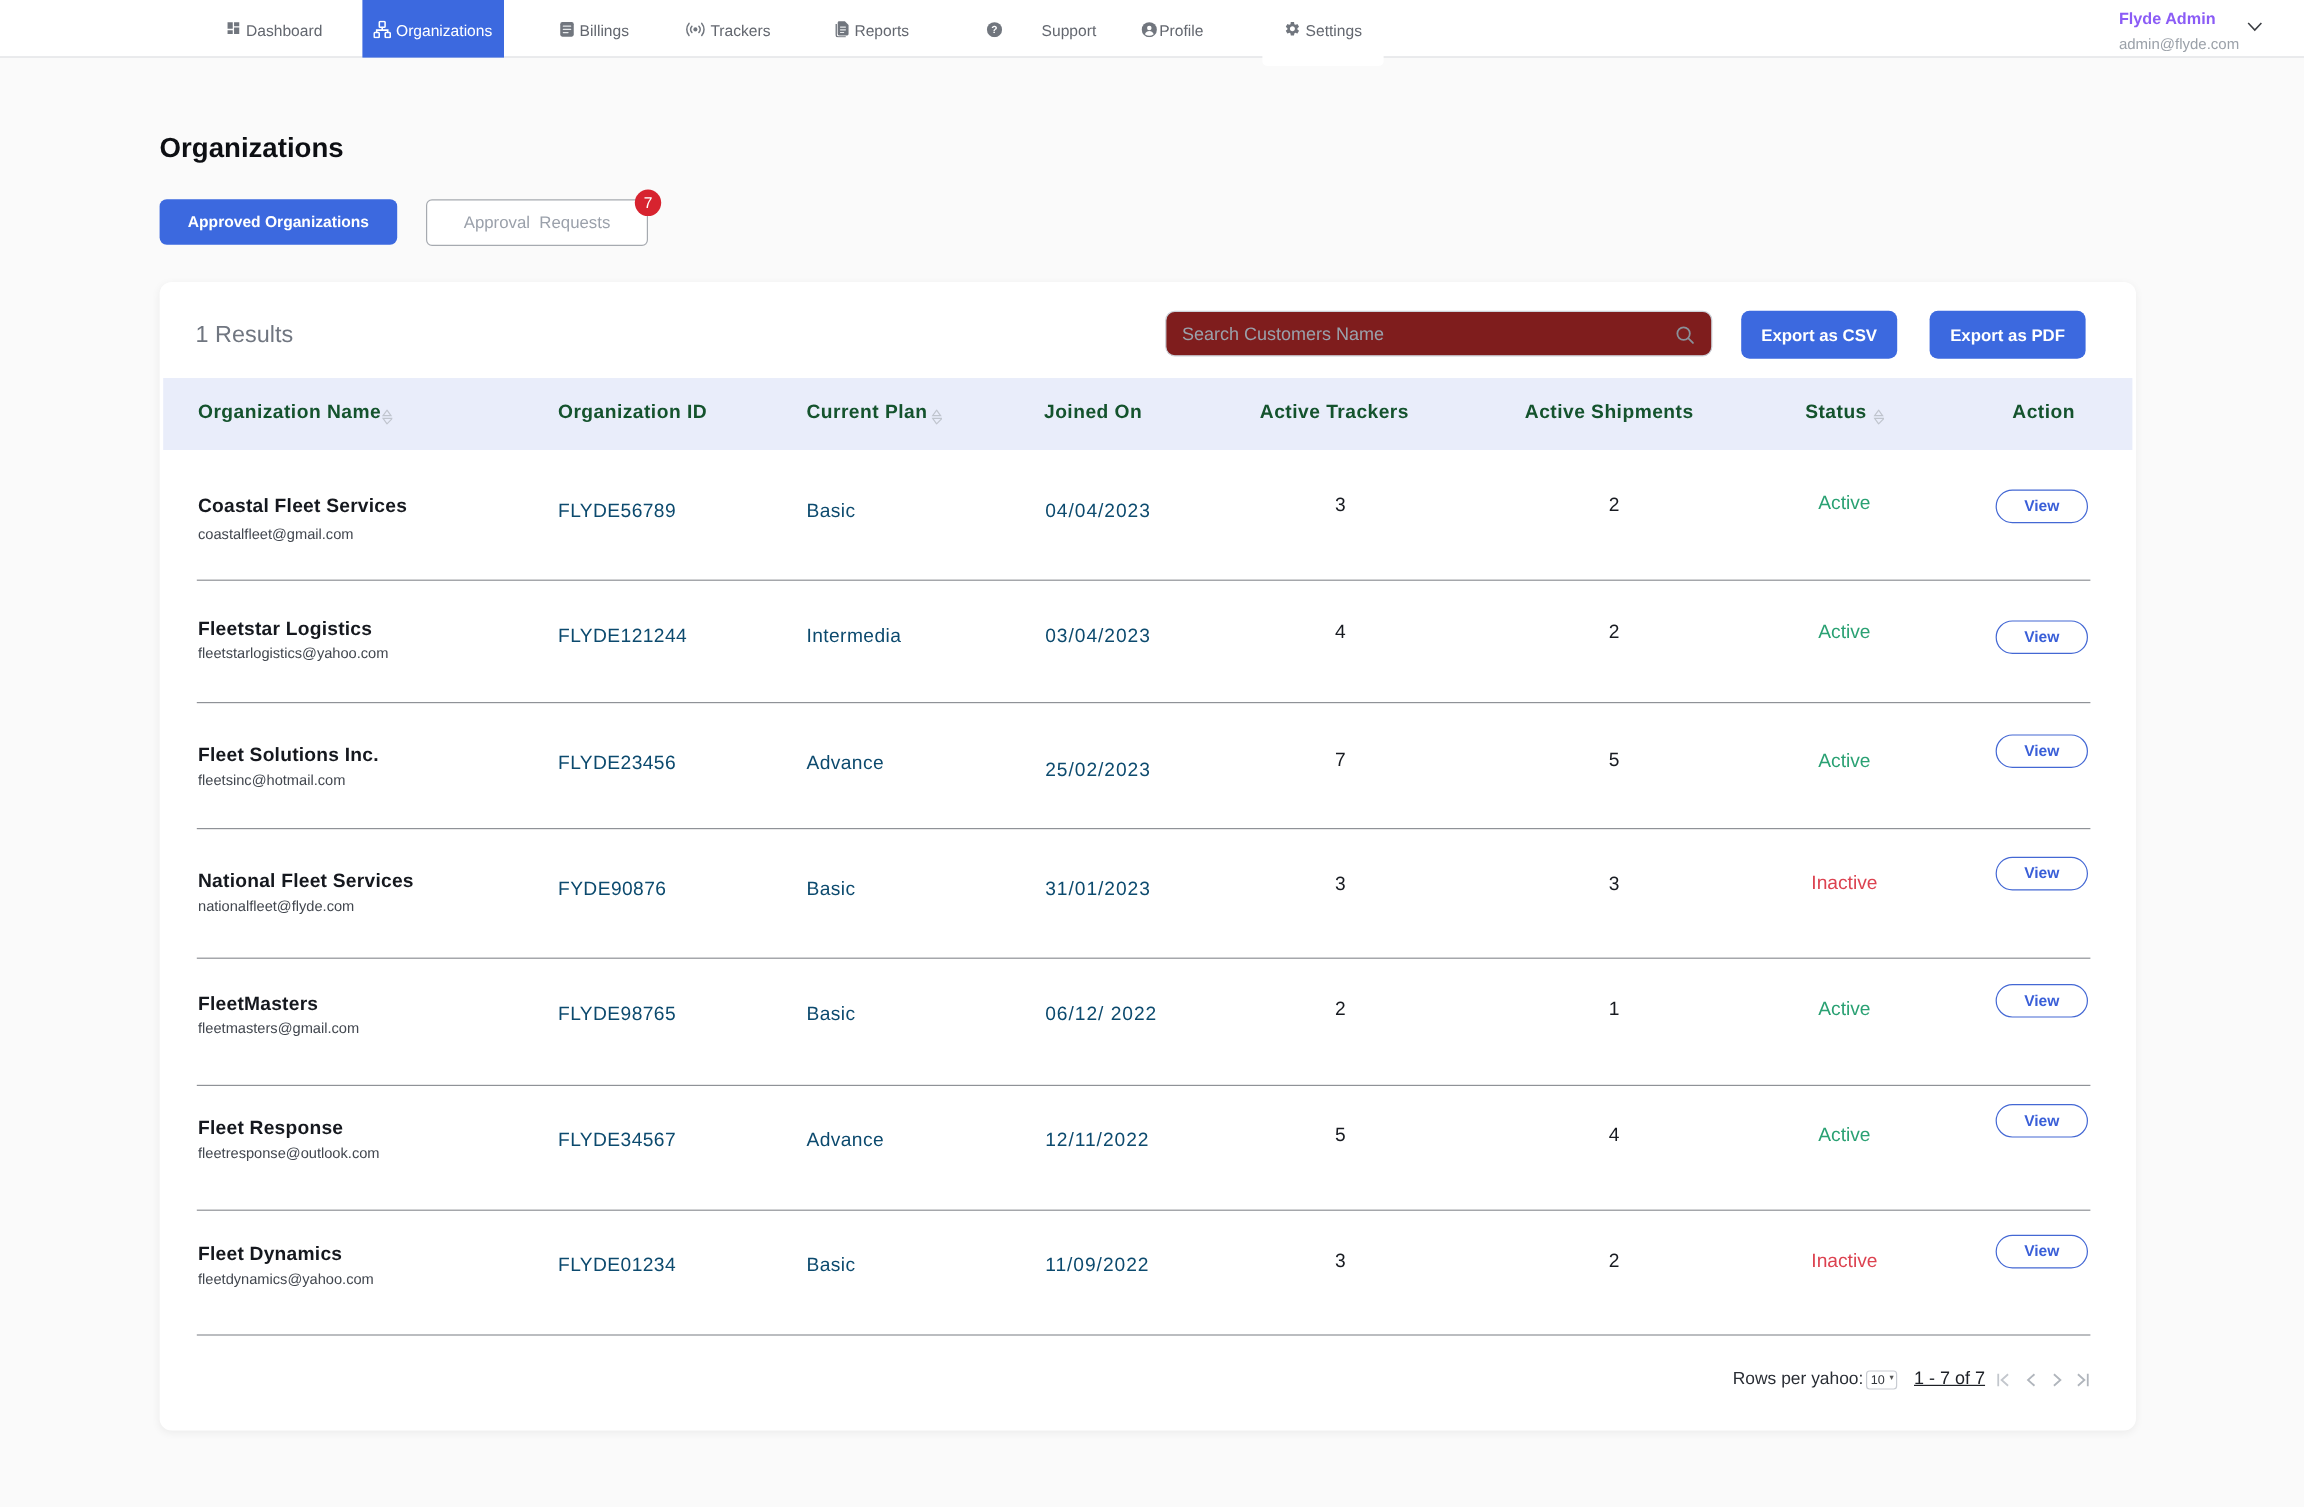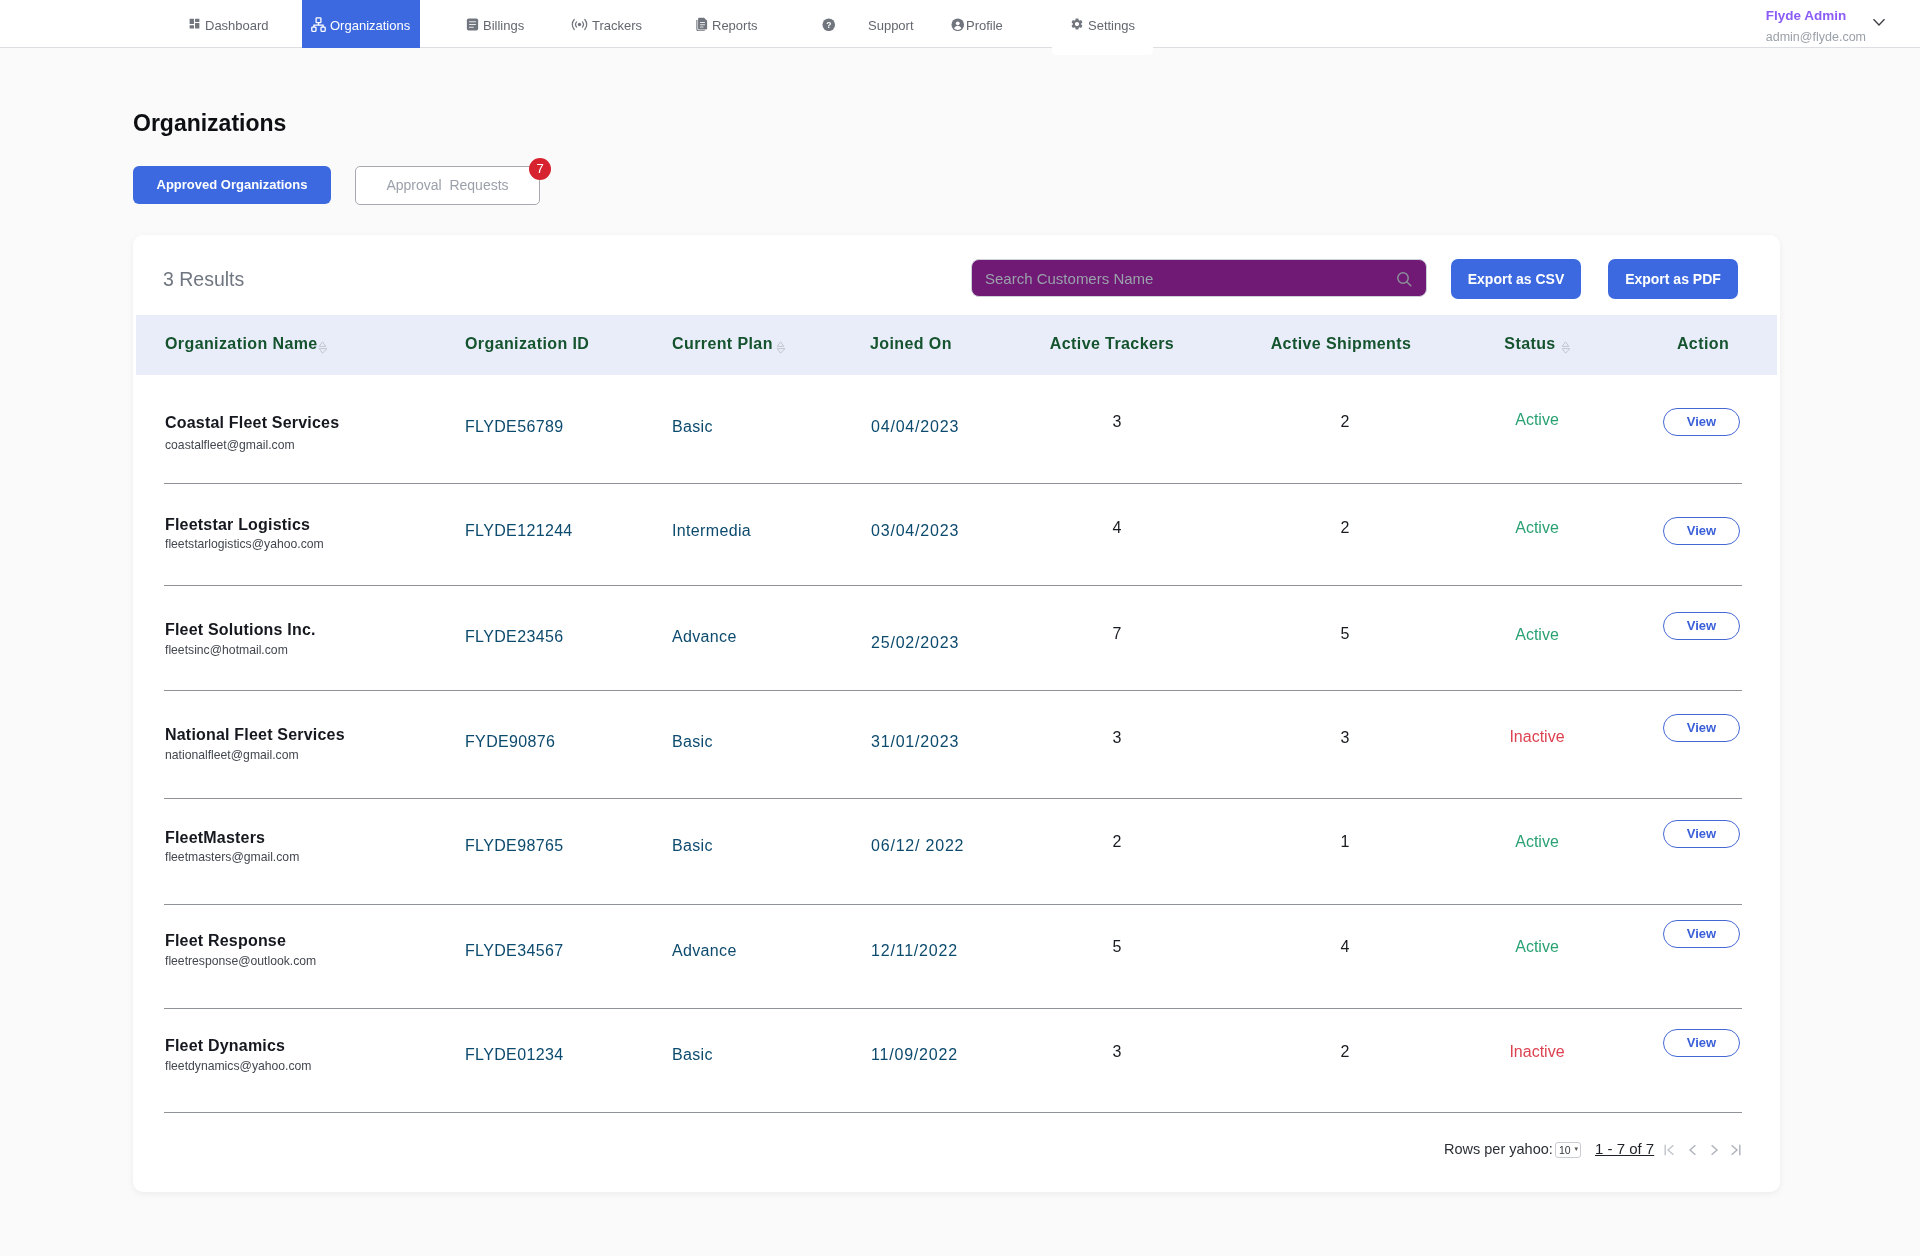--- a/index.html
+++ b/index.html
@@ -14,21 +14,21 @@
 #user .n { font-size:13.5px; font-weight:bold; color:#8b5cf6; line-height:15px; }
 #user .e { font-size:12.5px; color:#9ba1a9; line-height:15px; margin-top:7px; }
 
 #h1 { position:absolute; left:133px; top:110px; font-size:23px; font-weight:bold; color:#0d0f13; }
 #btn1 { position:absolute; left:133px; top:166px; width:198px; height:38px; background:#3c69df; border-radius:6px; color:#fff; font-size:13px; font-weight:bold; text-align:center; line-height:38px; }
 #btn2 { position:absolute; left:355px; top:166px; width:185px; height:39px; background:#fff; border:1px solid #a6aab0; border-radius:5px; color:#9ba1ab; font-size:14px; text-align:center; line-height:37px; white-space:pre; }
 #badge { position:absolute; left:529px; top:158px; width:22px; height:22px; background:#d7232f; border-radius:50%; color:#fff; font-size:13px; text-align:center; line-height:22px; }
 
 #card { position:absolute; left:133px; top:235px; width:1647px; height:957px; background:#ffffff; border-radius:10px; box-shadow:0 2px 7px rgba(0,0,0,0.06); }
 #results { position:absolute; left:30px; top:33px; font-size:19.5px; line-height:22px; color:#707680; }
-#search { position:absolute; left:838px; top:24px; width:456px; height:38px; border:1px solid #ccd1d8; border-radius:8px; background:#701a75; }
+#search { position:absolute; left:838px; top:24px; width:456px; height:38px; border:1px solid #ccd1d8; border-radius:8px; background:#7f1d1d; }
 #search .ph { position:absolute; left:13px; top:10px; font-size:15px; color:#9aa1ab; }
 .expbtn { position:absolute; top:24px; width:130px; height:40px; background:#3c69df; border-radius:7px; color:#fff; font-size:14px; font-weight:bold; text-align:center; line-height:40px; }
 #hdr { position:absolute; left:3px; top:80px; width:1641px; height:60px; background:#e9edfa; }
 .hc { position:absolute; top:20px; font-size:16px; font-weight:bold; color:#14532d; white-space:nowrap; line-height:18px; letter-spacing:0.4px; }
 
 .row { position:absolute; left:0; width:1647px; }
 .nm { position:absolute; left:32px; font-size:16px; font-weight:bold; color:#15181e; white-space:nowrap; line-height:18px; letter-spacing:0.2px; }
 .em { position:absolute; left:32px; font-size:12.2px; color:#42474f; white-space:nowrap; line-height:15px; }
 .cell { position:absolute; font-size:16px; letter-spacing:0.35px; color:#0c4a6e; white-space:nowrap; line-height:18px; }
 .num { position:absolute; font-size:16px; color:#181b21; width:60px; text-align:center; line-height:18px; }
@@ -94,21 +94,21 @@
     <svg style="position:absolute;right:34px;top:18px" width="14" height="9" viewBox="0 0 14 9" fill="none" stroke="#3a3d42" stroke-width="1.3">
       <path d="M1.5 1.2 7 7l5.5-5.8"></path>
     </svg>
     <div id="settab"></div>
   </div>
 <div id="h1">Organizations</div>
 <div id="btn1">Approved Organizations</div>
 <div id="btn2">Approval  Requests</div>
 <div id="badge">7</div>
 <div id="card">
-  <div id="results">3 Results</div>
+  <div id="results">1 Results</div>
   <div id="search">
       <span class="ph">Search Customers Name</span>
       <svg style="position:absolute;right:13px;top:10px" width="18" height="18" viewBox="0 0 18 18" fill="none" stroke="#8a9099" stroke-width="1.5">
         <circle cx="8" cy="8" r="5.2"></circle>
         <path d="M12 12l3.8 3.8" stroke-linecap="round"></path>
       </svg>
     </div>
   <div class="expbtn" style="left:1318px;">Export as CSV</div>
   <div class="expbtn" style="left:1475px;">Export as PDF</div>
   <div id="hdr">
@@ -165,21 +165,21 @@
         <div class="cell" style="left:539px;top:43px;">Advance</div>
         <div class="cell" style="letter-spacing:0.8px;left:738px;top:49px;">25/02/2023</div>
         <div class="num" style="left:954px;top:40px;">7</div>
         <div class="num" style="left:1182px;top:40px;">5</div>
         <div class="st act" style="left:1344px;top:41px;">Active</div>
         <div class="view" style="top:27px;">View</div>
       </div>
       <div class="sep" style="top:455px;"></div>
       <div class="row" style="top:455px;height:108px;">
         <div class="nm" style="top:36px;">National Fleet Services</div>
-        <div class="em" style="top:58px;">nationalfleet@gmail.com</div>
+        <div class="em" style="top:58px;">nationalfleet@flyde.com</div>
         <div class="cell" style="left:332px;top:43px;">FYDE90876</div>
         <div class="cell" style="left:539px;top:43px;">Basic</div>
         <div class="cell" style="letter-spacing:0.8px;left:738px;top:43px;">31/01/2023</div>
         <div class="num" style="left:954px;top:39px;">3</div>
         <div class="num" style="left:1182px;top:39px;">3</div>
         <div class="st inact" style="left:1344px;top:38px;">Inactive</div>
         <div class="view" style="top:24px;">View</div>
       </div>
       <div class="sep" style="top:563px;"></div>
       <div class="row" style="top:563px;height:106px;">

